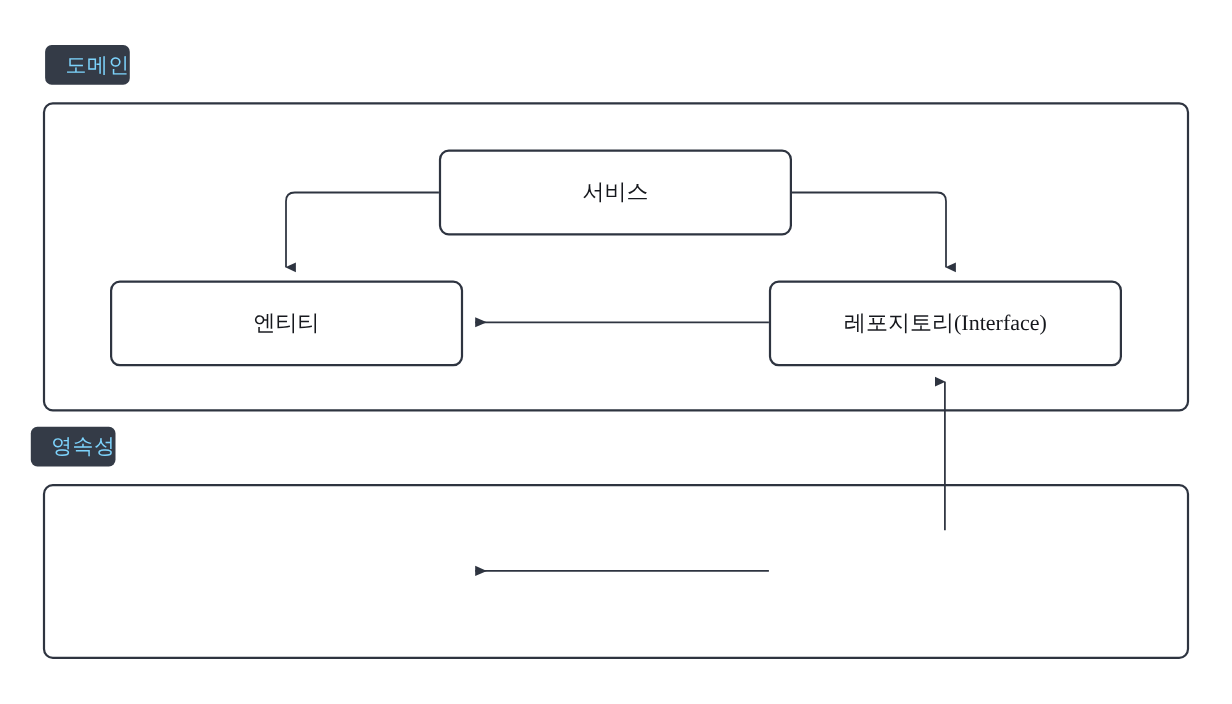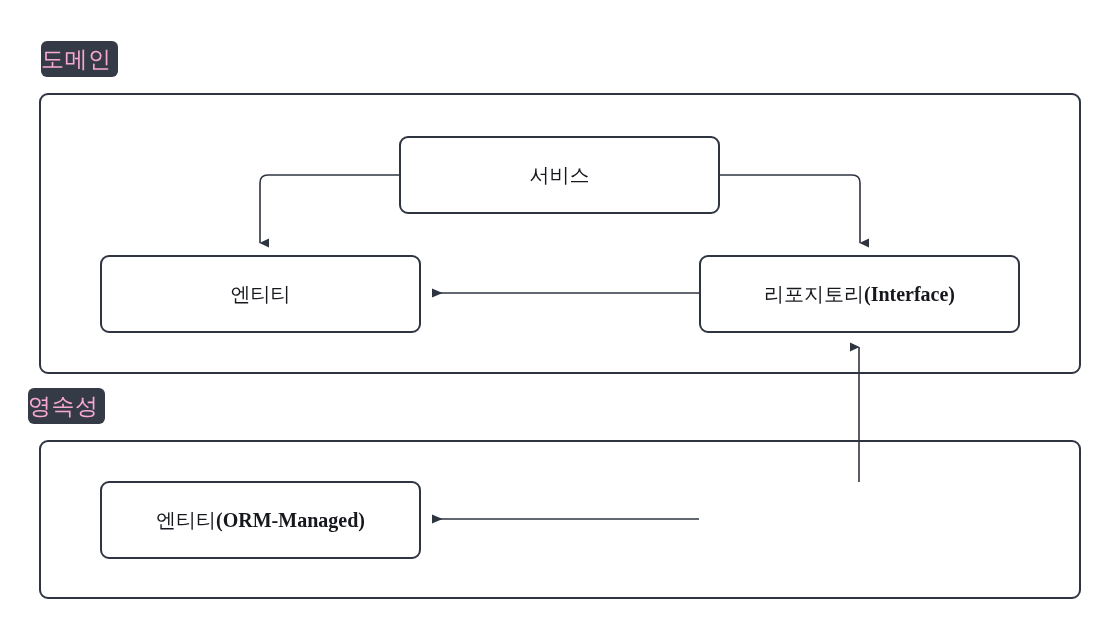--- a/index.html
+++ b/index.html
@@ -11,27 +11,27 @@
     position: relative;
     width: 1120px;
     height: 640px;
     background: #ffffff;
     font-family: "Liberation Serif", "DejaVu Serif", serif;
     overflow: hidden;
   }
   .layer-badge {
     position: absolute;
     background: #343b47;
-    color: #f9a8d4;
+    color: #7dd3fc;
     border-radius: 6px;
-    font-size: 23px;
+    font-size: 19px;
     line-height: 1;
     display: flex;
     align-items: center;
-    justify-content: flex-start;
+    justify-content: flex-end;
     letter-spacing: 0.5px;
     white-space: nowrap;
     z-index: 4;
   }
   .layer-container {
     position: absolute;
     border: 2px solid #2e3440;
     border-radius: 9px;
     background: #ffffff;
     box-sizing: border-box;
@@ -49,21 +49,21 @@
     z-index: 3;
   }
   .node-label {
     font-size: 20px;
     color: #16181d;
     text-align: right;
     white-space: nowrap;
     line-height: 1.2;
   }
   .node-label .strong {
-    font-weight: bold;
+    font-weight: normal;
   }
   #connectors {
     position: absolute;
     left: 0;
     top: 0;
     width: 1120px;
     height: 640px;
     z-index: 2;
     pointer-events: none;
   }
@@ -116,24 +116,19 @@
   </div>
 
   <div class="node-box" style="left:100px; top:255px; width:321px; height:78px;">
     <div class="node-label">
       <span>엔티티</span><span class="strong"></span>
     </div>
   </div>
 
   <div class="node-box" style="left:699px; top:255px; width:321px; height:78px;">
     <div class="node-label">
-      <span>리포지토리</span><span class="strong">(Interface)</span>
+      <span>레포지토리</span><span class="strong">(Interface)</span>
     </div>
   </div>
 
-  <div class="node-box" style="left:100px; top:481px; width:321px; height:78px;">
-    <div class="node-label">
-      <span>엔티티</span><span class="strong">(ORM-Managed)</span>
-    </div>
-  </div>
 
 
 </div>
 
 </body></html>

